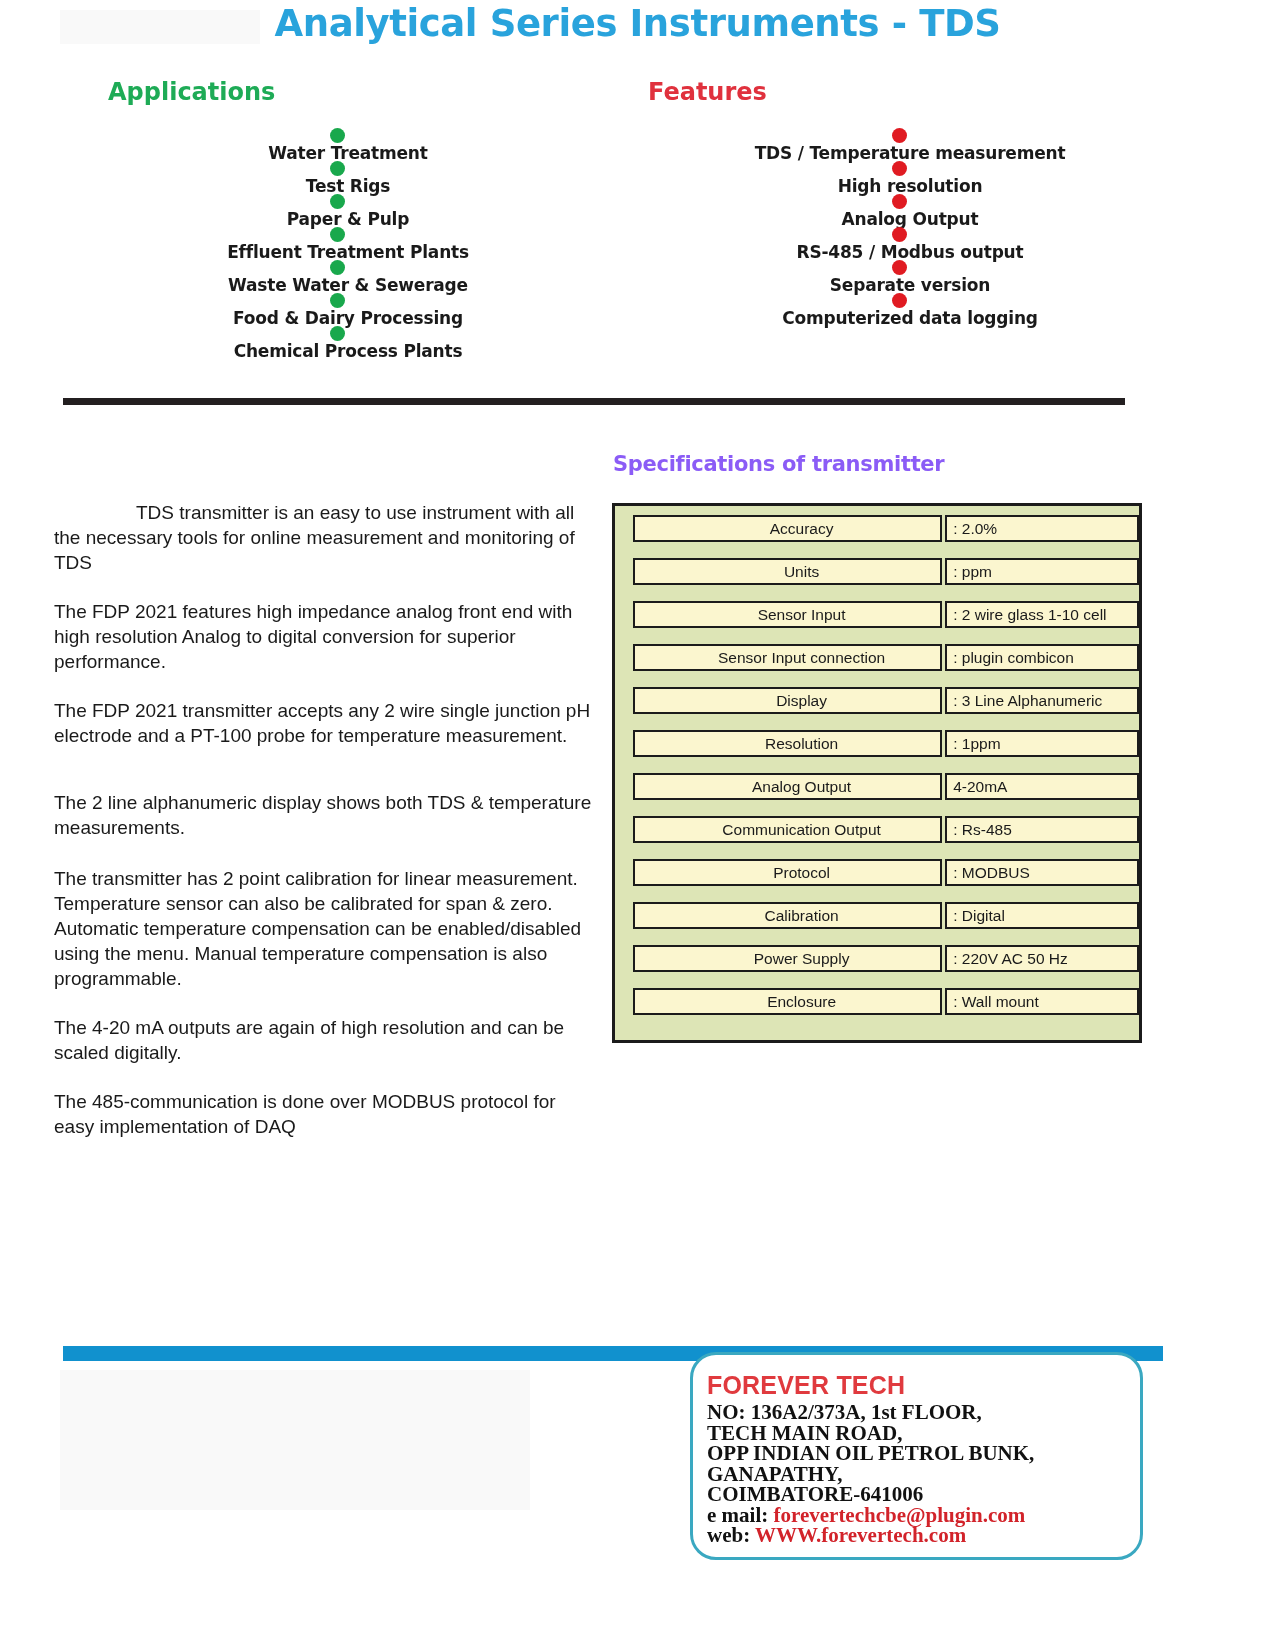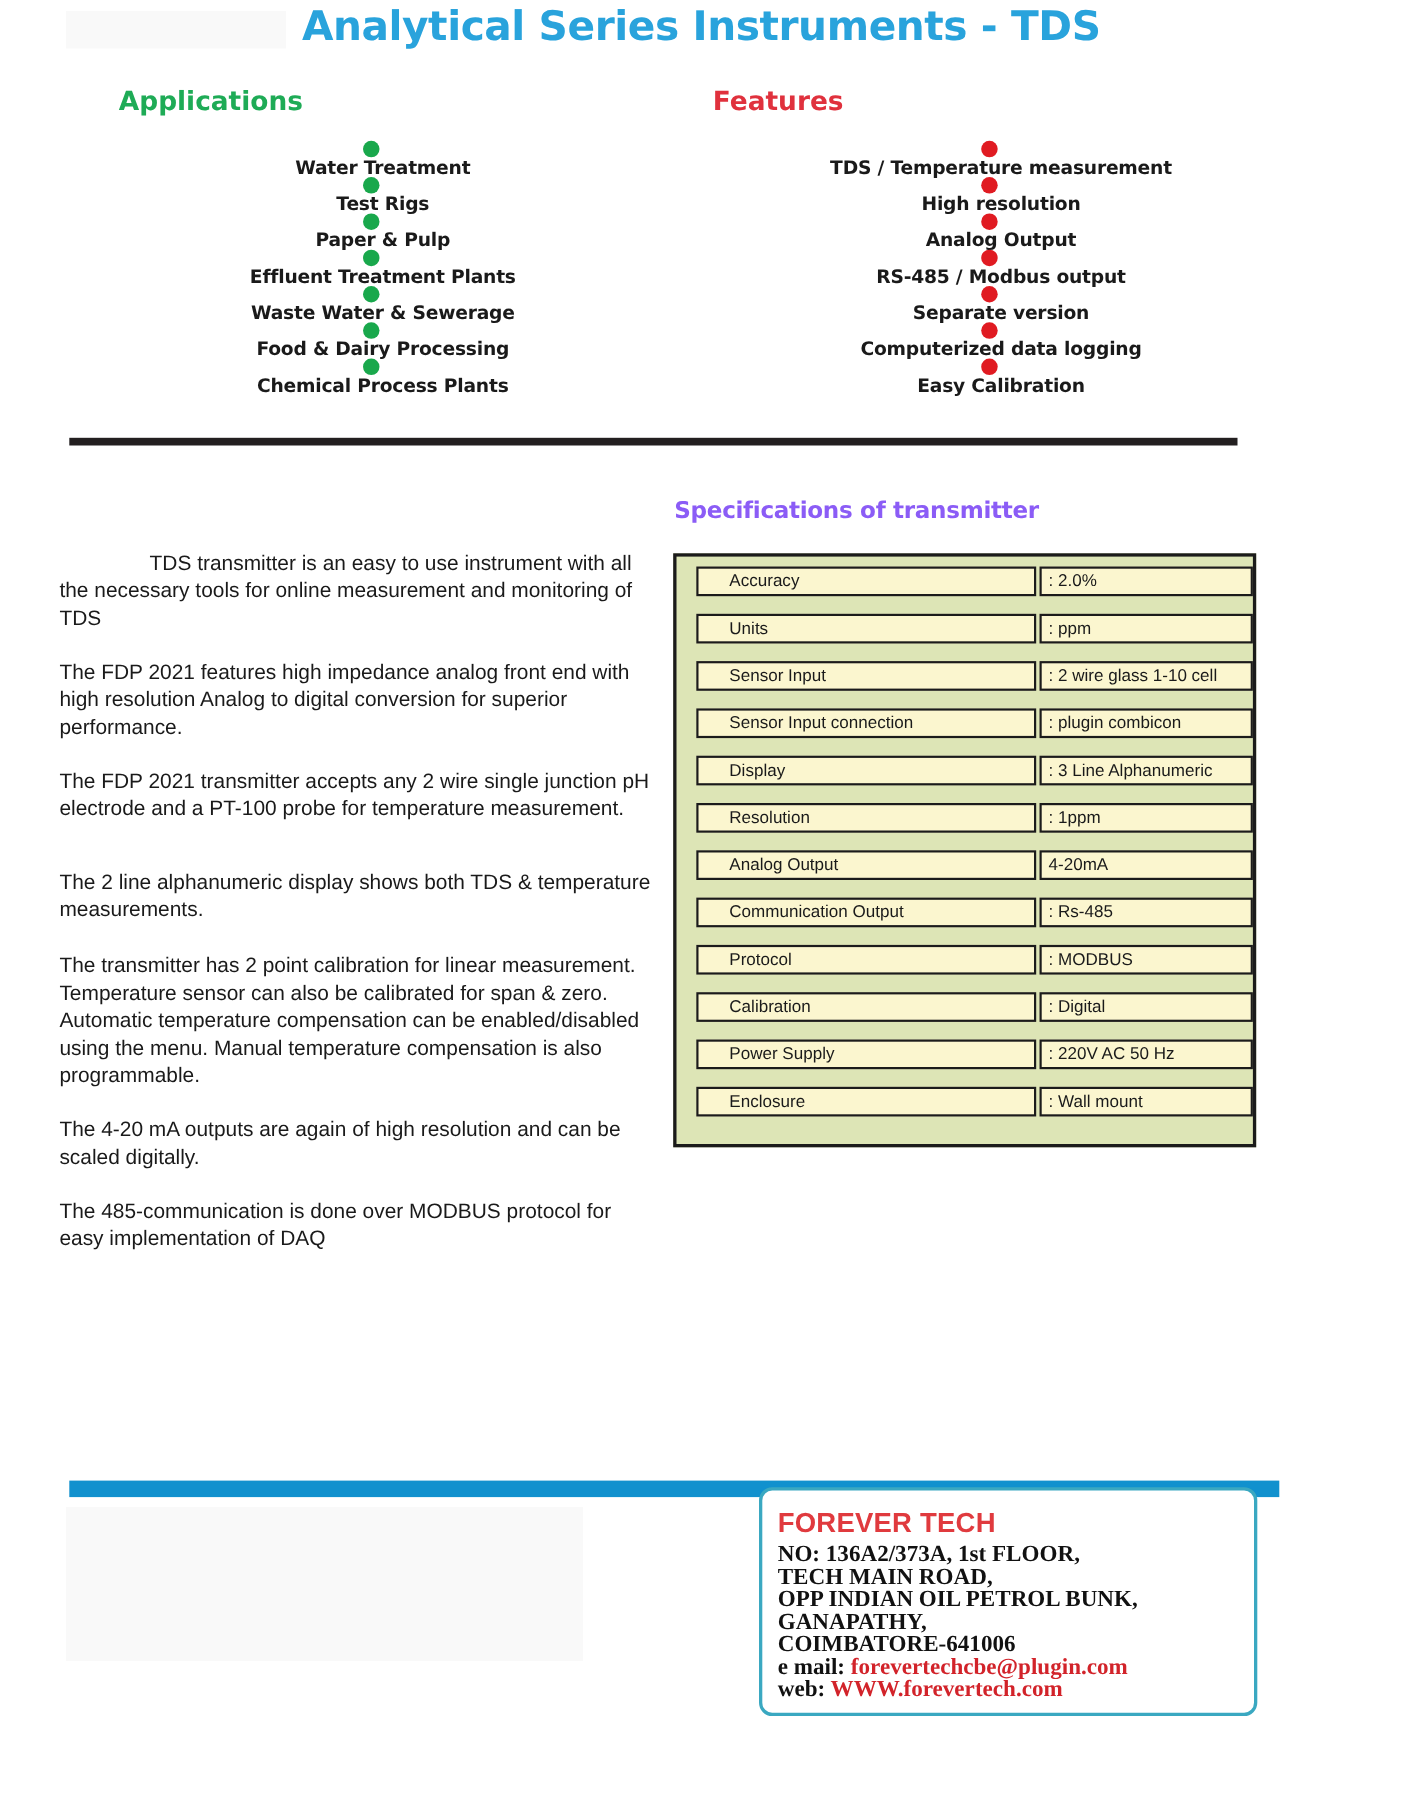--- a/index.html
+++ b/index.html
@@ -123,20 +123,21 @@
     height: 27px;
     line-height: 23px;
     font-family: "Liberation Sans", sans-serif;
     font-size: 15.5px;
     color: #1a1a1a;
   }
   .spec-key {
     width: 314px;
     margin-left: 18px;
     padding-left: 28px;
+    text-align: center;
   }
   .spec-val {
     width: 197px;
     margin-left: 3px;
     padding-left: 6px;
   }
 
   
   .body-copy {
     position: absolute;
@@ -162,21 +163,21 @@
   }
 
   
   .contact-card {
     position: absolute;
     left: 690px;
     top: 1352px;
     width: 453px;
     height: 208px;
     border: 3px solid #3aa8c1;
-    border-radius: 12px;
+    border-radius: 26px;
     box-sizing: border-box;
     background: #ffffff;
     padding: 16px 0 0 14px;
   }
   .contact-name {
     font-family: "Liberation Sans", sans-serif;
     font-weight: bold;
     font-size: 25px;
     color: #e03a3e;
     margin-bottom: 2px;
@@ -269,24 +270,20 @@
           <span class="dot"></span>
           <span class="bullet-label">RS-485 / Modbus output</span>
         </li>
       <li>
           <span class="dot"></span>
           <span class="bullet-label">Separate version</span>
         </li>
       <li>
           <span class="dot"></span>
           <span class="bullet-label">Computerized data logging</span>
-        </li>
-      <li>
-          <span class="dot"></span>
-          <span class="bullet-label">Easy Calibration</span>
         </li>
     </ul>
   </div>
 
 </div>
 
 <div class="divider"></div>
 
 <div class="body-copy">
   <p><span class="lead-indent"></span><span>TDS   transmitter is an easy to use instrument with all the necessary tools for online measurement and monitoring of TDS</span></p>

